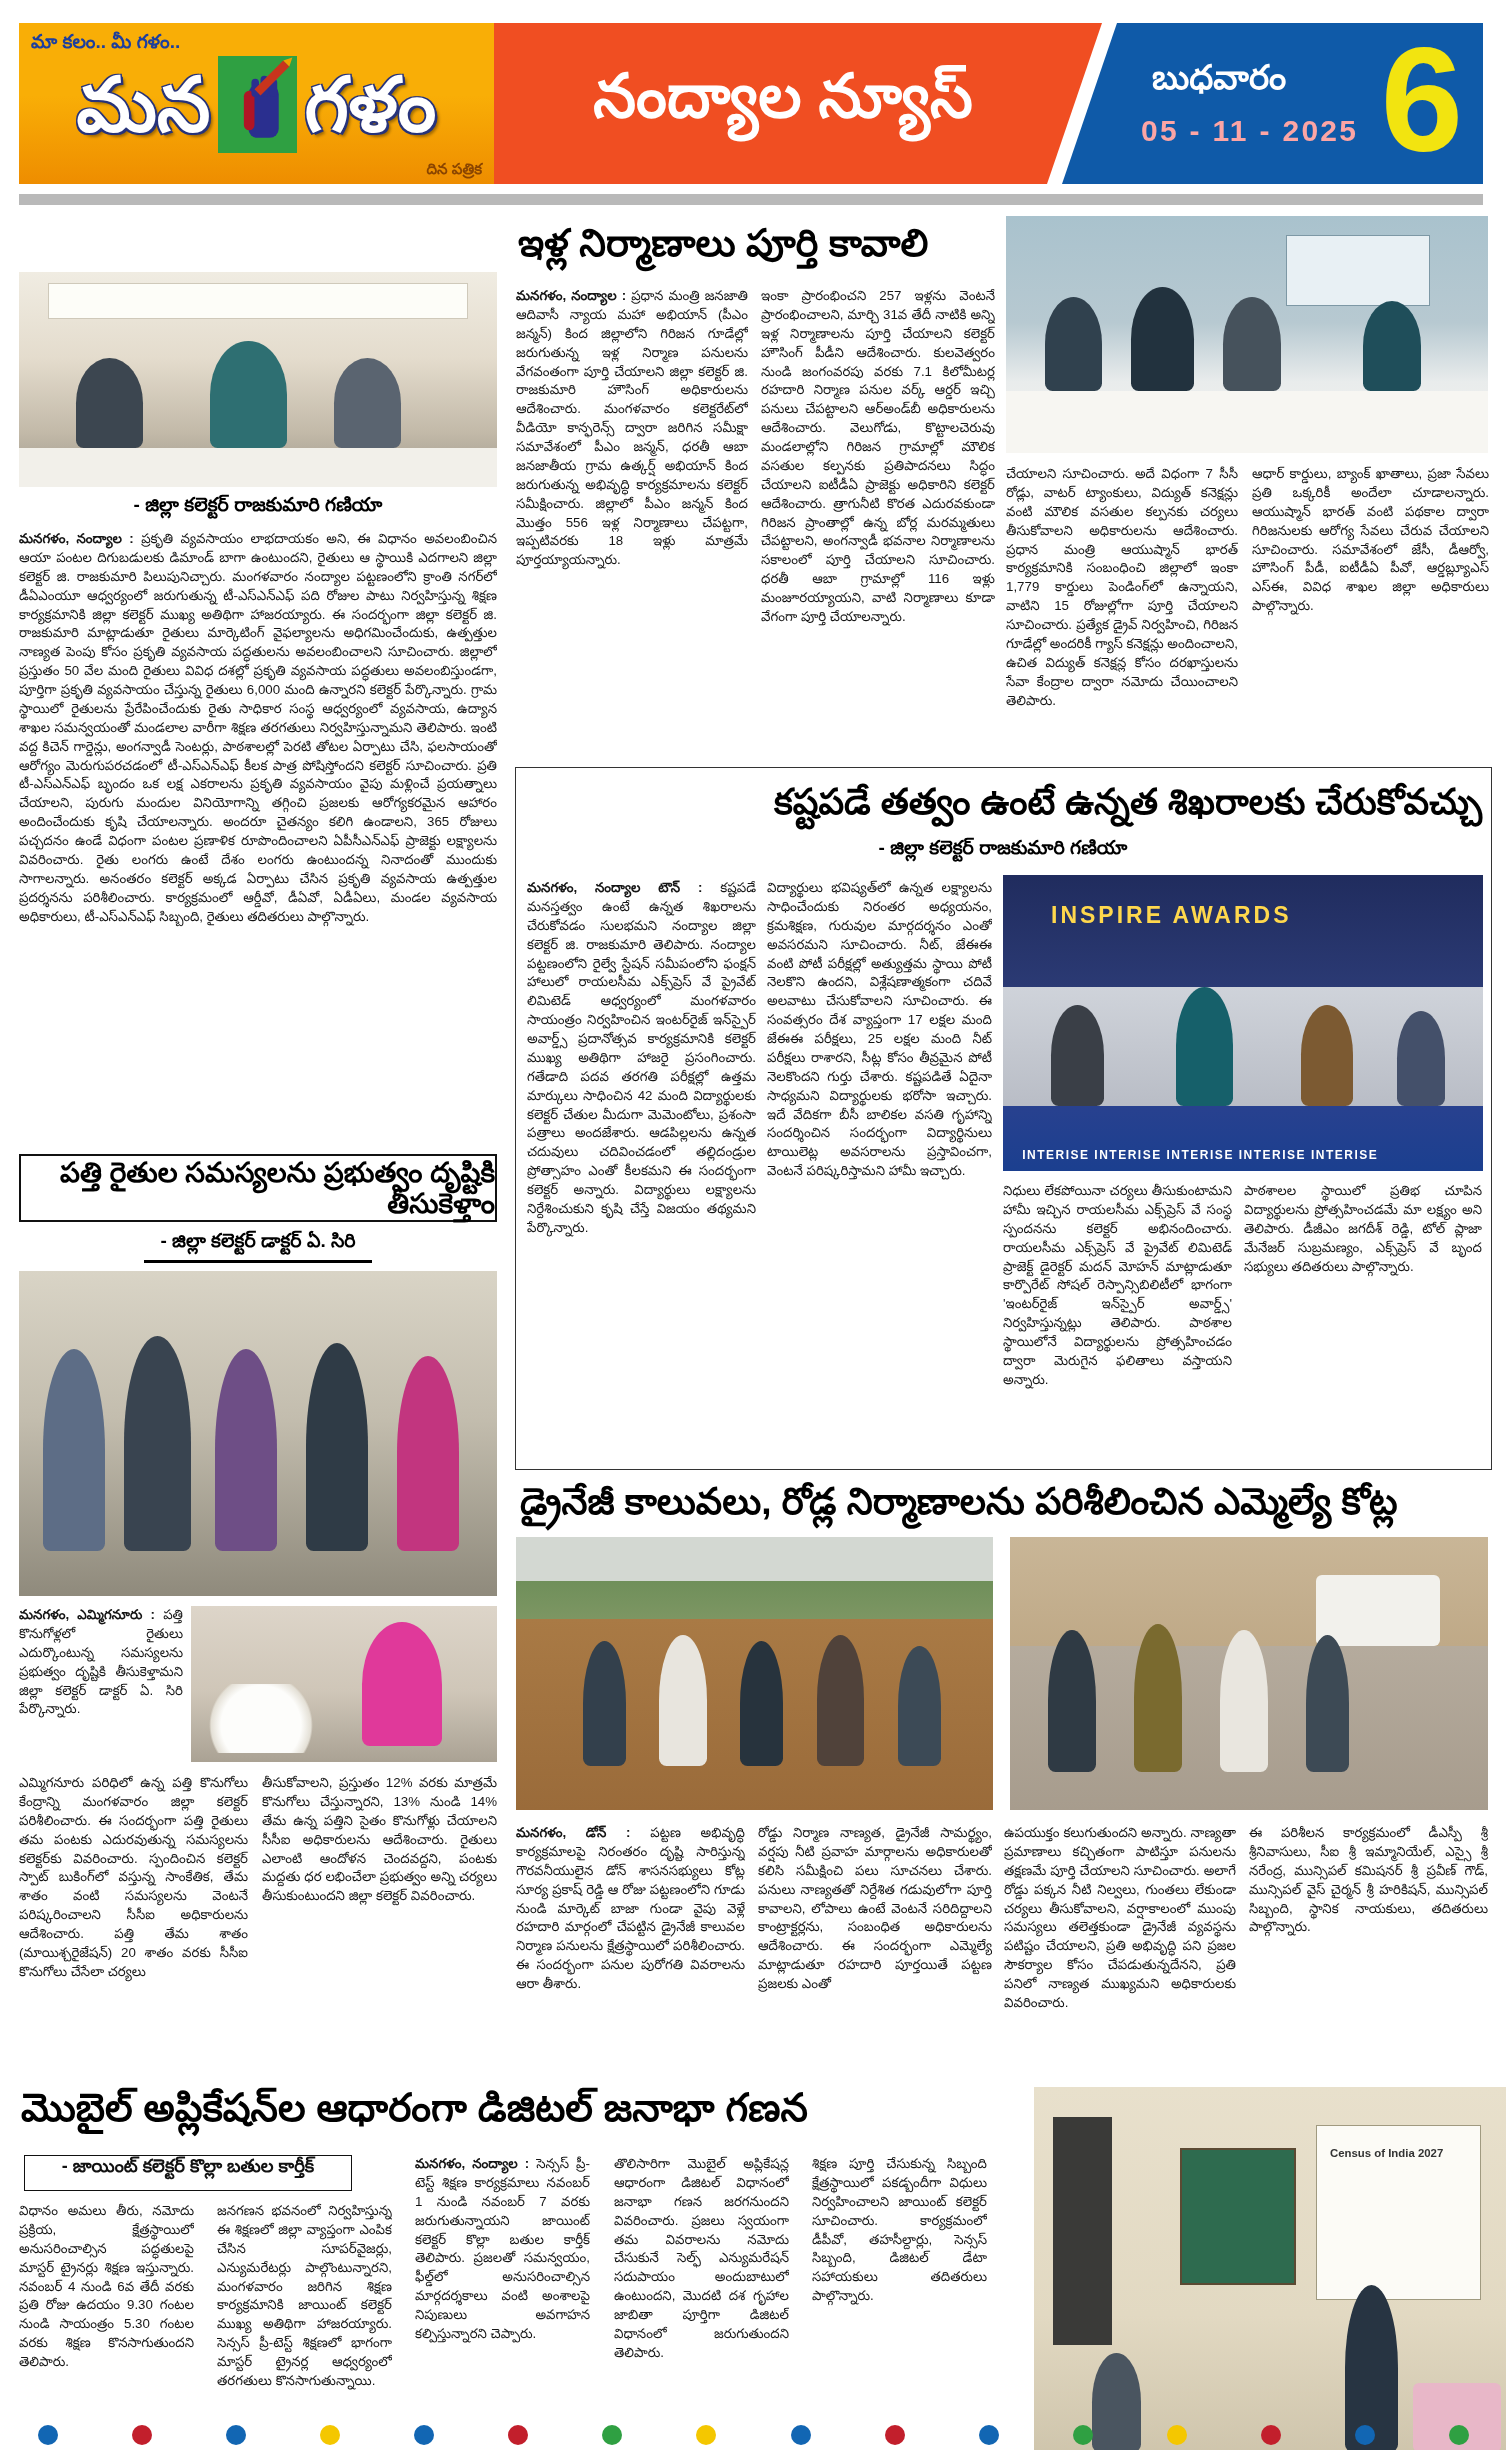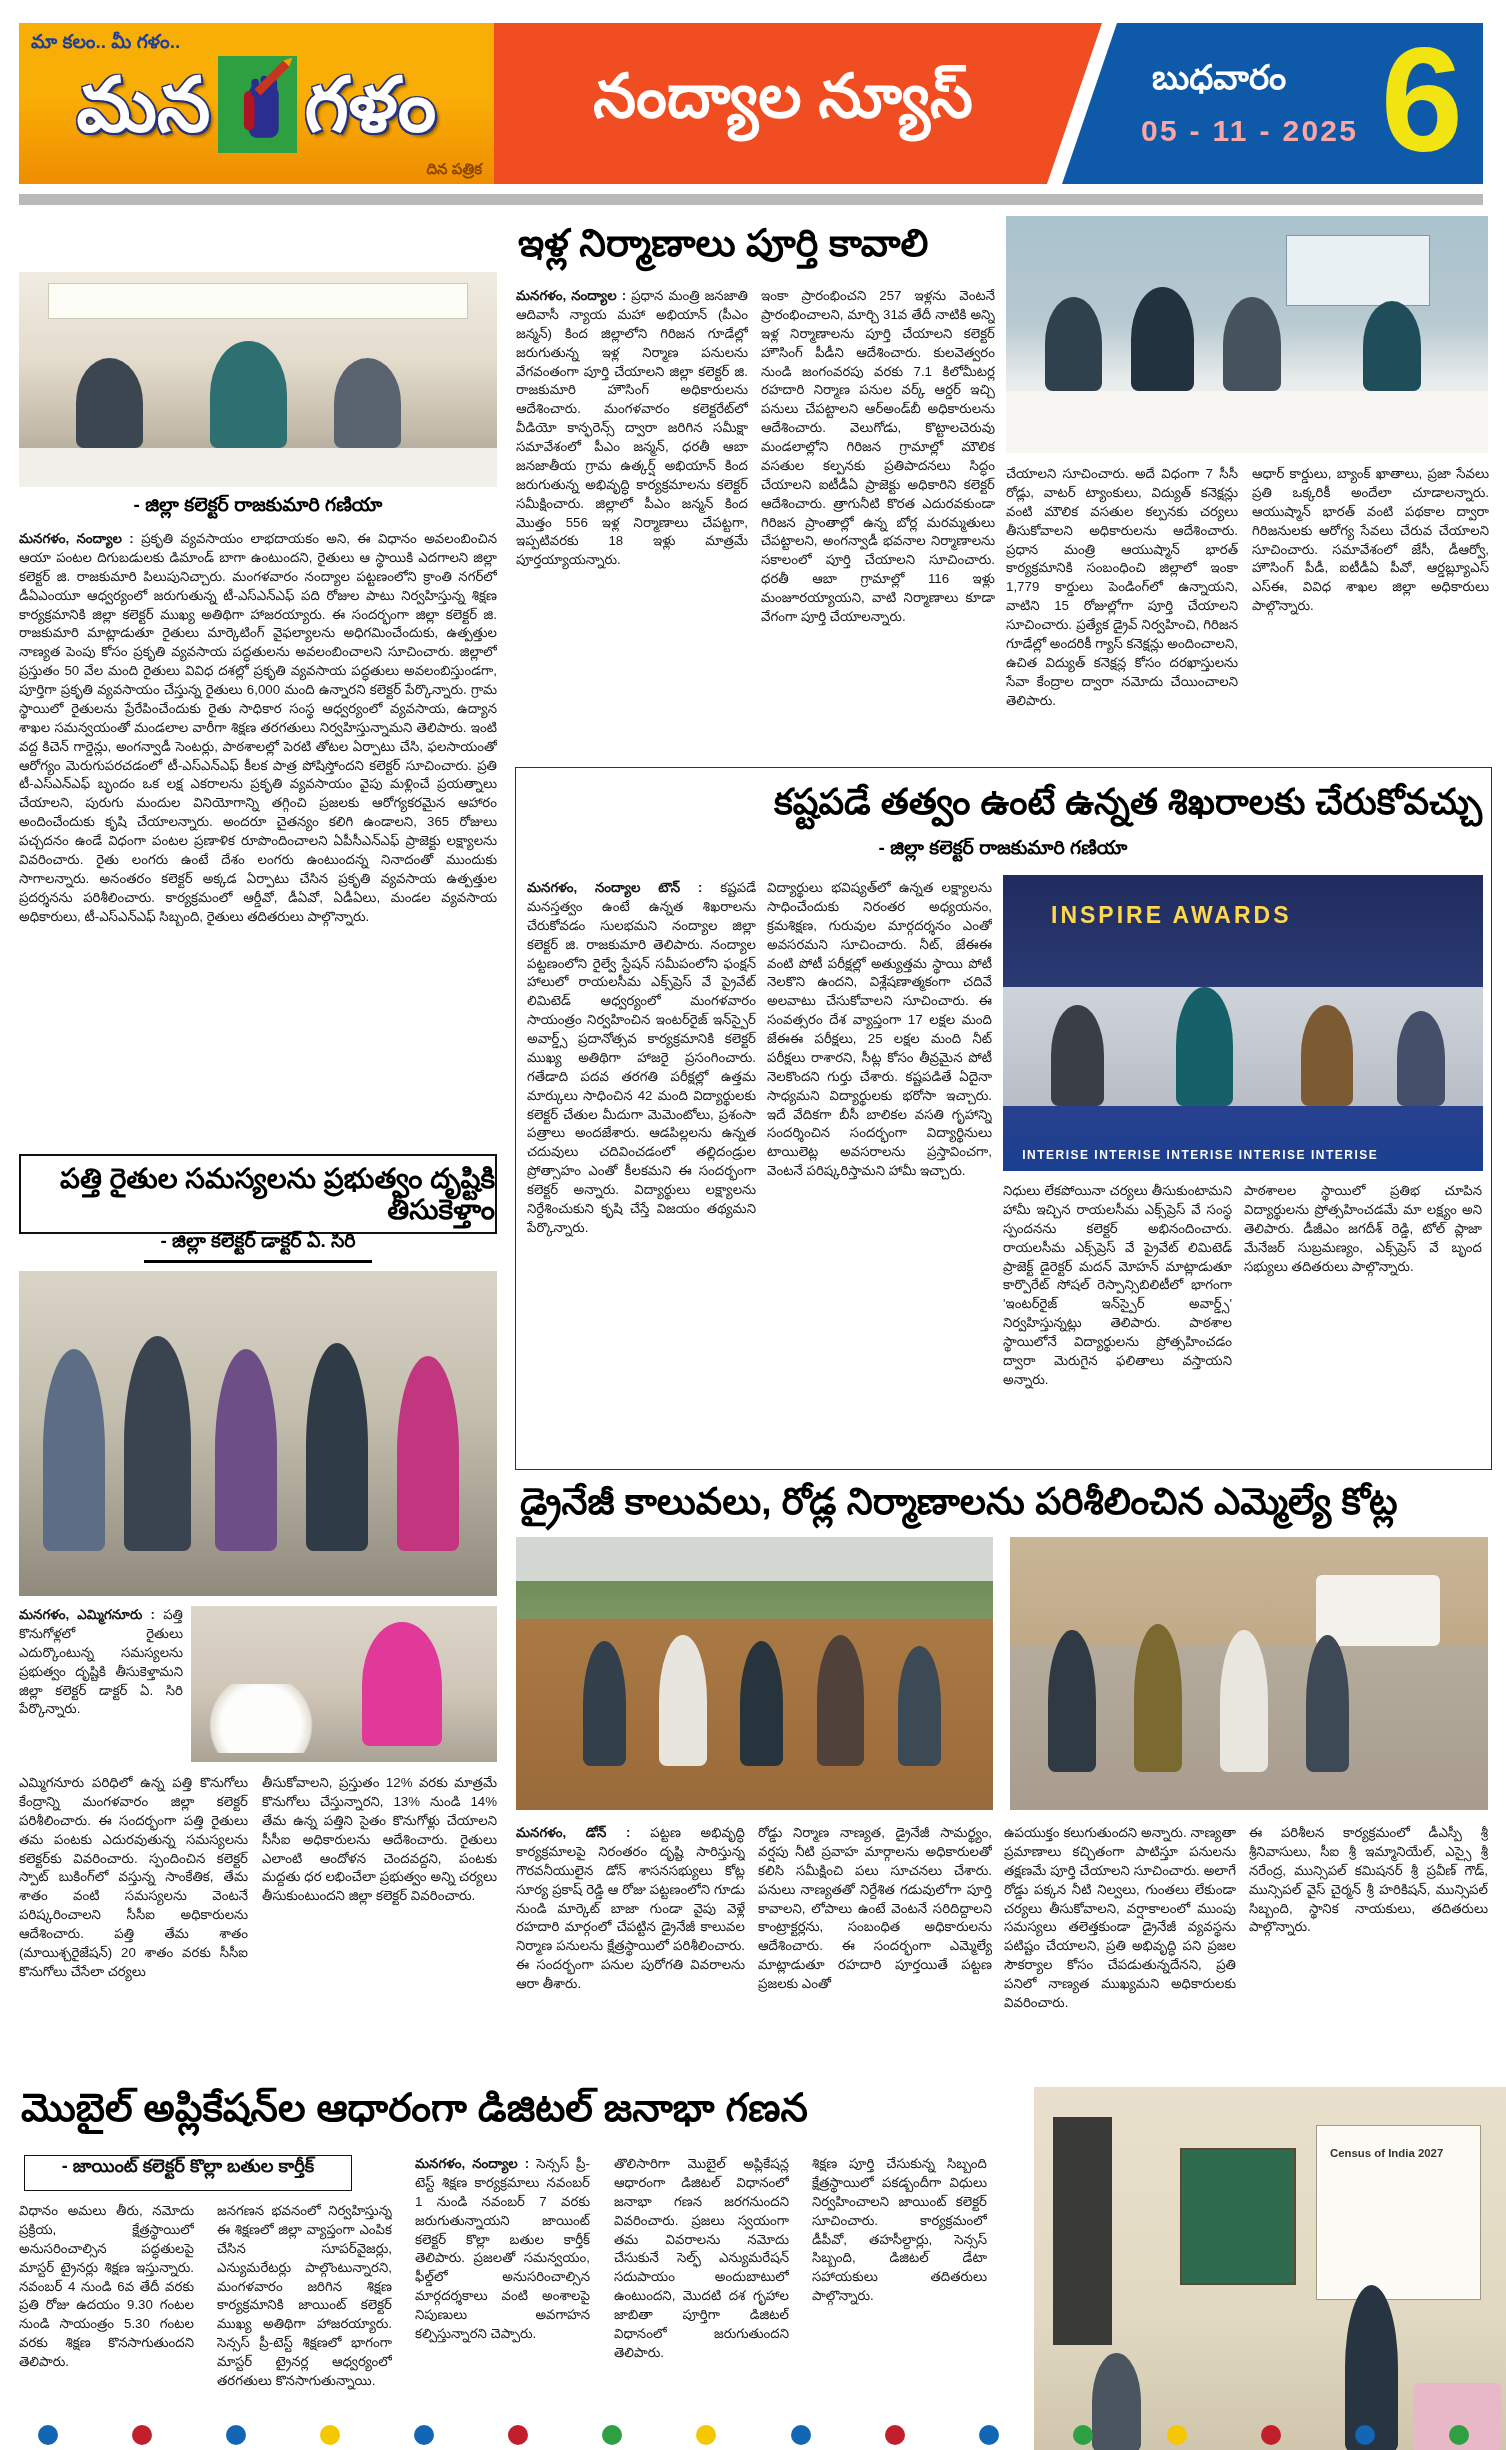--- a/index.html
+++ b/index.html
@@ -136,21 +136,21 @@
     <div class="fg" style="left:10%;top:44%;width:11%;height:34%;background:#3a3f47"></div>
     <div class="fg" style="left:36%;top:38%;width:12%;height:40%;background:#16606a"></div>
     <div class="fg" style="left:62%;top:44%;width:11%;height:34%;background:#7c5a32"></div>
     <div class="fg" style="left:82%;top:46%;width:10%;height:32%;background:#44506a"></div>
     <div class="ph-label" style="left:4%;bottom:3%;font-size:12px;color:#ffffff;letter-spacing:1.5px">INTERISE INTERISE INTERISE INTERISE INTERISE</div>
   </div>
 
   <div class="abs body-text" style="left:1003px;top:1182px;width:229px;height:275px">నిధులు లేకపోయినా చర్యలు తీసుకుంటామని హామీ ఇచ్చిన రాయలసీమ ఎక్స్‌ప్రెస్ వే సంస్థ స్పందనను కలెక్టర్ అభినందించారు. రాయలసీమ ఎక్స్‌ప్రెస్ వే ప్రైవేట్ లిమిటెడ్ ప్రాజెక్ట్ డైరెక్టర్ మదన్ మోహన్ మాట్లాడుతూ కార్పొరేట్ సోషల్ రెస్పాన్సిబిలిటీలో భాగంగా 'ఇంటర్‌రైజ్ ఇన్‌స్పైర్ అవార్డ్స్' నిర్వహిస్తున్నట్లు తెలిపారు. పాఠశాల స్థాయిలోనే విద్యార్థులను ప్రోత్సహించడం ద్వారా మెరుగైన ఫలితాలు వస్తాయని అన్నారు.</div>
   <div class="abs body-text" style="left:1244px;top:1182px;width:238px;height:275px">పాఠశాలల స్థాయిలో ప్రతిభ చూపిన విద్యార్థులను ప్రోత్సహించడమే మా లక్ష్యం అని తెలిపారు. డీజీఎం జగదీశ్ రెడ్డి, టోల్ ప్లాజా మేనేజర్ సుబ్రమణ్యం, ఎక్స్‌ప్రెస్ వే బృంద సభ్యులు తదితరులు పాల్గొన్నారు.</div>
 
-  <div class="abs hbox" style="left:19px;top:1154px;width:478px;height:80px">
+  <div class="abs hbox" style="left:19px;top:1154px;width:478px;height:68px">
     <div class="headline center" style="font-size:28px;width:100%">పత్తి రైతుల సమస్యలను  ప్రభుత్వం దృష్టికి తీసుకెళ్తాం</div>
   </div>
   <div class="abs byline" style="left:19px;top:1230px;width:478px">- జిల్లా కలెక్టర్ డాక్టర్ ఏ. సిరి</div>
   <div class="abs rule" style="left:144px;top:1258px;width:228px;height:4.6px"></div>
 
   <div class="photo" style="left:19px;top:1271px;width:478px;height:325px;
        background:linear-gradient(180deg,#d9d4c6 0%,#c3bdae 45%,#8f8a7c 100%)">
     <div class="fg" style="left:5%;top:24%;width:13%;height:62%;background:#5d6d86"></div>
     <div class="fg" style="left:22%;top:20%;width:14%;height:66%;background:#394450"></div>
     <div class="fg" style="left:41%;top:24%;width:13%;height:62%;background:#6e4e86"></div>

